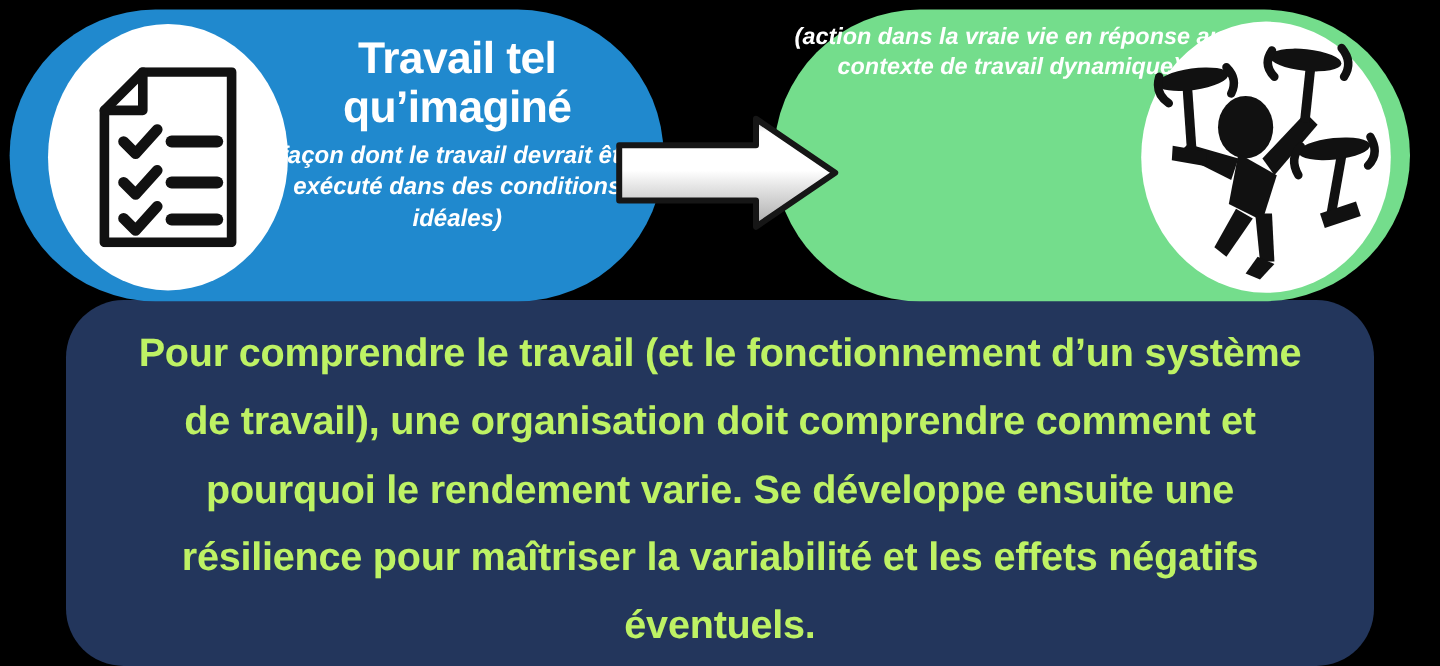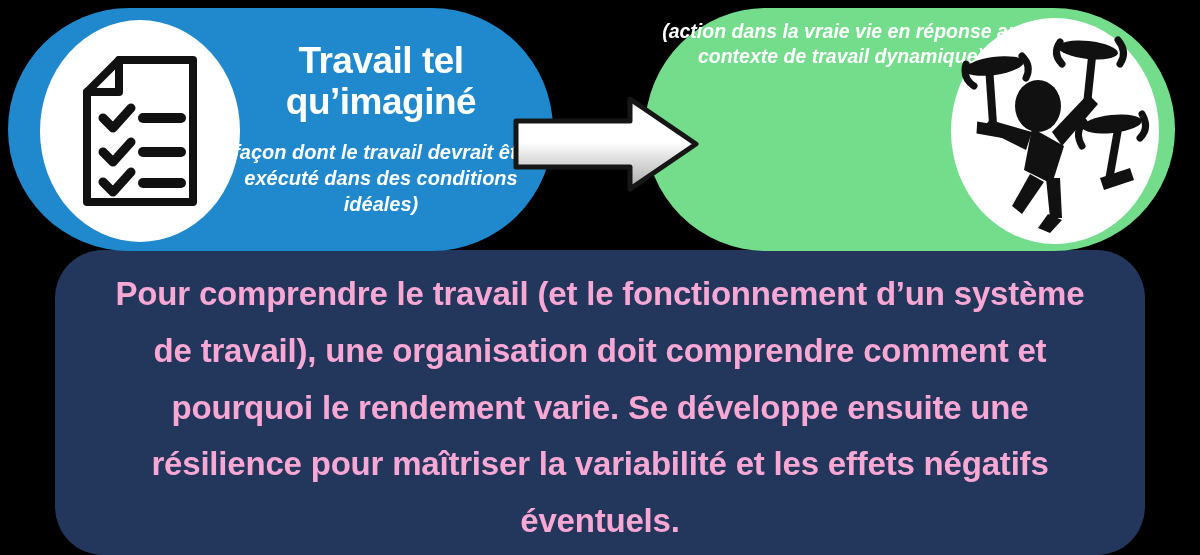--- a/index.html
+++ b/index.html
@@ -43,21 +43,21 @@
     line-height:1.0;
   }
   #text-imagined{left:218px;top:12px;width:310px;}
   #text-realized{left:30px;top:6px;width:330px;}
 
   .card-title{
     font-size:37px;
     font-weight:bold;
     letter-spacing:-0.5px;
     line-height:1.12;
-    margin:16px;
+    margin:4px;
     padding:4px 0 0 0;
   }
   #text-realized .card-title{font-size:36px;}
   .card-sub{
     font-size:20px;
     font-weight:bold;
     font-style:italic;
     line-height:1.30;
     margin:6px 0 0 0;
     white-space:pre-line;
@@ -80,21 +80,21 @@
     position:absolute;
     left:55px;top:250px;width:1090px;height:305px;
     background:#23365c;
     border-radius:48px 48px 48px 48px;
     z-index:4;
   }
   #summary-text{
     position:absolute;
     left:40px;right:40px;top:16px;
     text-align:center;
-    color:#f9a8d4;
+    color:#bef264;
     font-size:33px;
     font-weight:bold;
     line-height:1.72;
     letter-spacing:-0.2px;
   }
   .z-mid{z-index:5;}
 </style>
 </head>
 <body>
 

